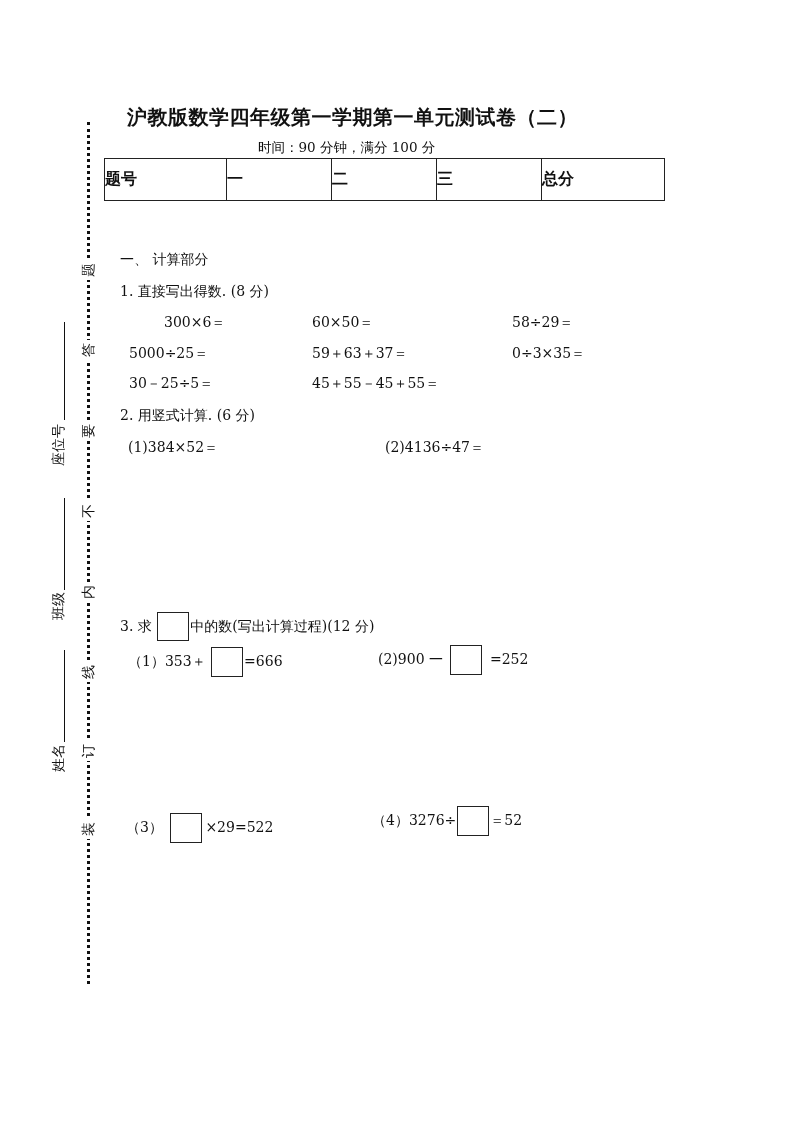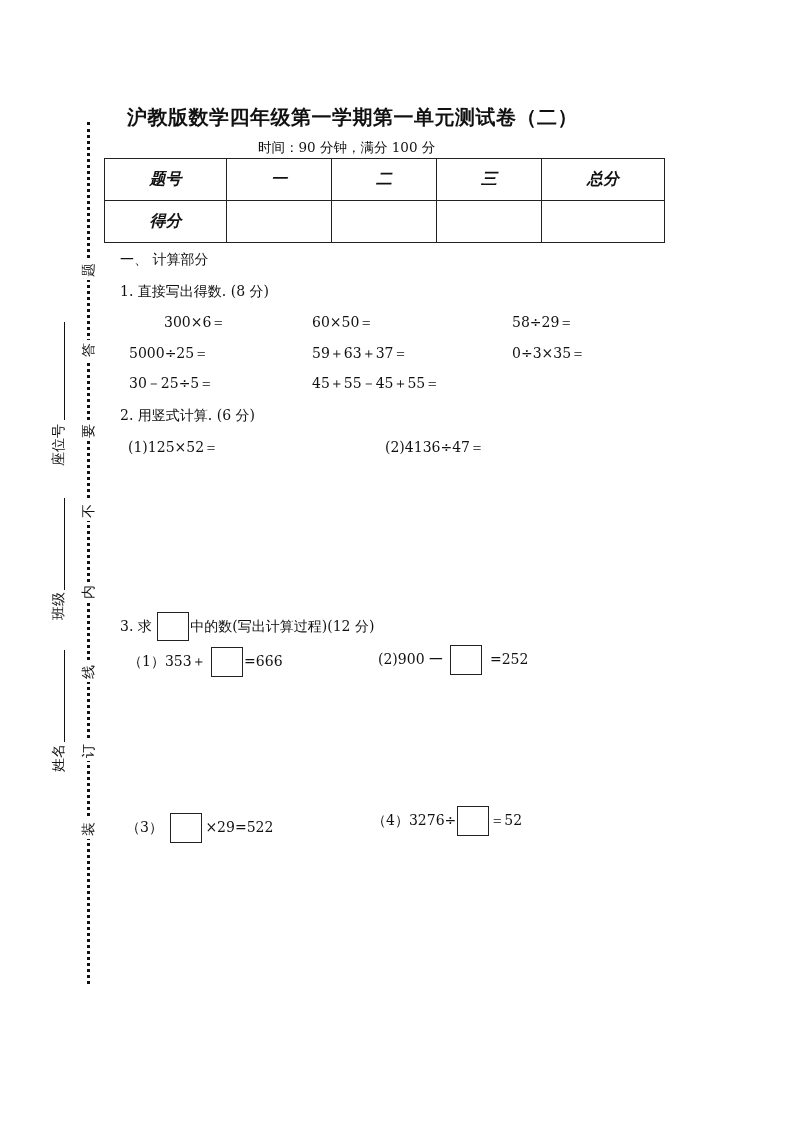--- a/index.html
+++ b/index.html
@@ -4,21 +4,21 @@
 <style>
   html, body { margin: 0; padding: 0; background: #ffffff; }
   body { width: 793px; height: 1122px; position: relative; overflow: hidden;
          font-family: "DejaVu Serif", "Liberation Serif", serif; color: #111; }
   .abs { position: absolute; }
   .title { left: 0; width: 705px; top: 104px; text-align: center; font-size: 20px; font-weight: bold;
            font-family: "DejaVu Sans", "Liberation Sans", sans-serif; letter-spacing: 0.5px; padding-left: 0; }
   .subtitle { left: 258px; top: 139px; font-size: 13.5px; }
   table.score { position: absolute; left: 104px; top: 158px; width: 561px; border-collapse: collapse;
                 font-family: "DejaVu Sans", "Liberation Sans", sans-serif; font-size: 16px; }
-  table.score td { border: 1px solid #222; height: 41px; text-align: center; vertical-align: middle; padding: 0; font-style: italic; }
+  table.score td { border: 1px solid #222; height: 41px; text-align: left; vertical-align: middle; padding: 0; }
   table.score td.hd { font-weight: bold; }
   .line { font-size: 14px; white-space: nowrap; }
   .box { display: inline-block; width: 32px; height: 29px; border: 1.5px solid #222; vertical-align: middle; box-sizing: border-box; }
   .dotted { left: 87px; top: 122px; width: 0; height: 862px; border-left: 3px dotted #111; }
   .vchar { font-size: 14px; width: 20px; text-align: center; background: #fff; line-height: 16px;
            transform: rotate(-90deg); }
   .vlabel { font-size: 14px; white-space: nowrap; transform-origin: left top; transform: rotate(-90deg); }
   .uline { width: 0; border-left: 1px solid #111; }
 </style>
 </head>
@@ -28,27 +28,20 @@
 <div class="abs subtitle">时间：90 分钟，满分 100 分</div>
 
 <table class="score">
   <tbody>
       <tr>
     <td class="hd" style="width:121px">题号</td>
     <td class="hd" style="width:104px">一</td>
     <td class="hd" style="width:104px">二</td>
     <td class="hd" style="width:104px">三</td>
     <td class="hd">总分</td>
-  </tr>
-  <tr>
-    <td class="hd">得分</td>
-    <td></td>
-    <td></td>
-    <td></td>
-    <td></td>
   </tr>
 </tbody>
   </table>
 
 <div class="abs dotted"></div>
 <div class="abs vchar" style="left:78px; top:262px;">题</div>
 <div class="abs vchar" style="left:78px; top:342px;">答</div>
 <div class="abs vchar" style="left:78px; top:423px;">要</div>
 <div class="abs vchar" style="left:78px; top:503px;">不</div>
 <div class="abs vchar" style="left:78px; top:584px;">内</div>
@@ -71,21 +64,21 @@
 <div class="abs line" style="left:129px; top:314px;margin-left:35px;">300×6＝</div>
 <div class="abs line" style="left:312px; top:314px;text-align:center;">60×50＝</div>
 <div class="abs line" style="left:512px; top:314px;">58÷29＝</div>
 <div class="abs line" style="left:129px; top:345px;">5000÷25＝</div>
 <div class="abs line" style="left:312px; top:345px;">59＋63＋37＝</div>
 <div class="abs line" style="left:512px; top:345px;">0÷3×35＝</div>
 <div class="abs line" style="left:129px; top:375px;">30－25÷5＝</div>
 <div class="abs line" style="left:312px; top:375px;">45＋55－45＋55＝</div>
 
 <div class="abs line" style="left:120px; top:407px;">2. 用竖式计算. (6 分)</div>
-<div class="abs line" style="left:128px; top:439px;">(1)125×52＝</div>
+<div class="abs line" style="left:128px; top:439px;">(1)384×52＝</div>
 <div class="abs line" style="left:385px; top:439px;">(2)4136÷47＝</div>
 
 <div class="abs line" style="left:120px; top:612px;">
   <span>3. 求</span>
   <span class="box" style="margin:0 1px;"></span><span>中的数(写出计算过程)(12 分)</span>
 </div>
 
 <div class="abs line" style="left:128px; top:647px;">
   <span>（1）353＋</span>
   <span class="box" style="height:30px; margin:0 1px;"></span><span>=666</span>

